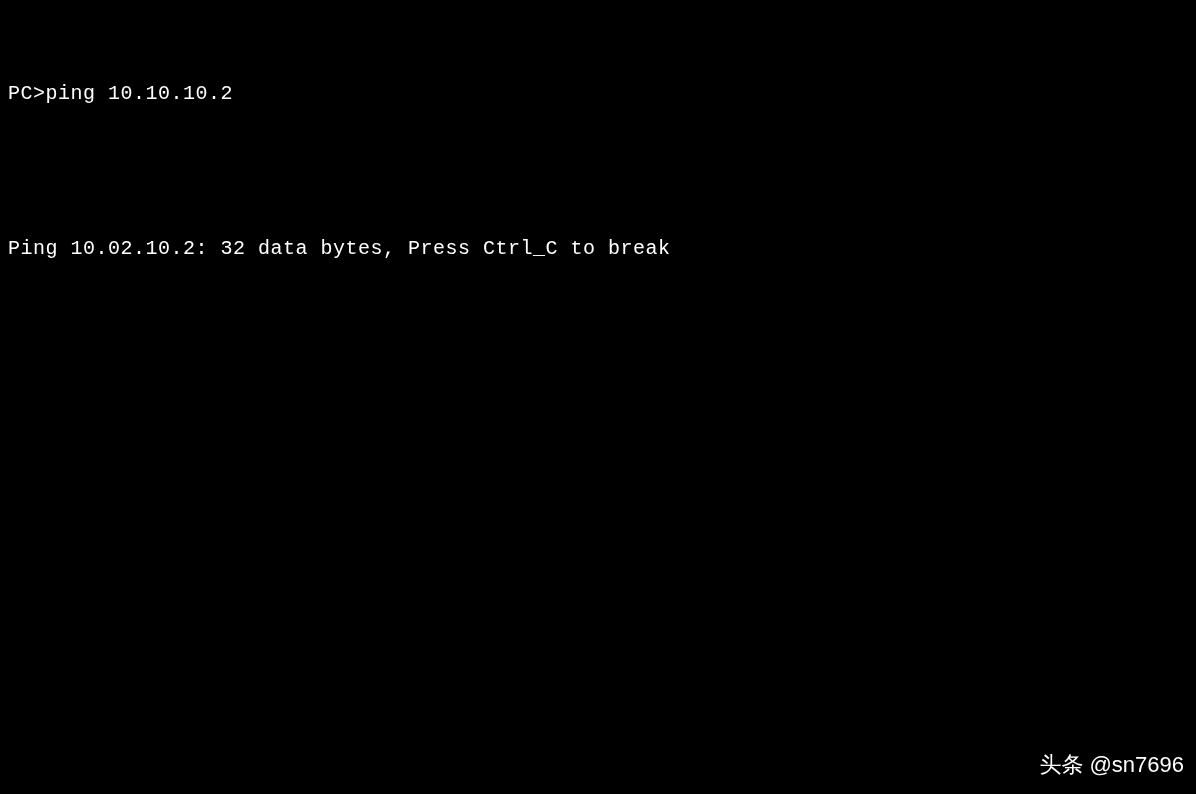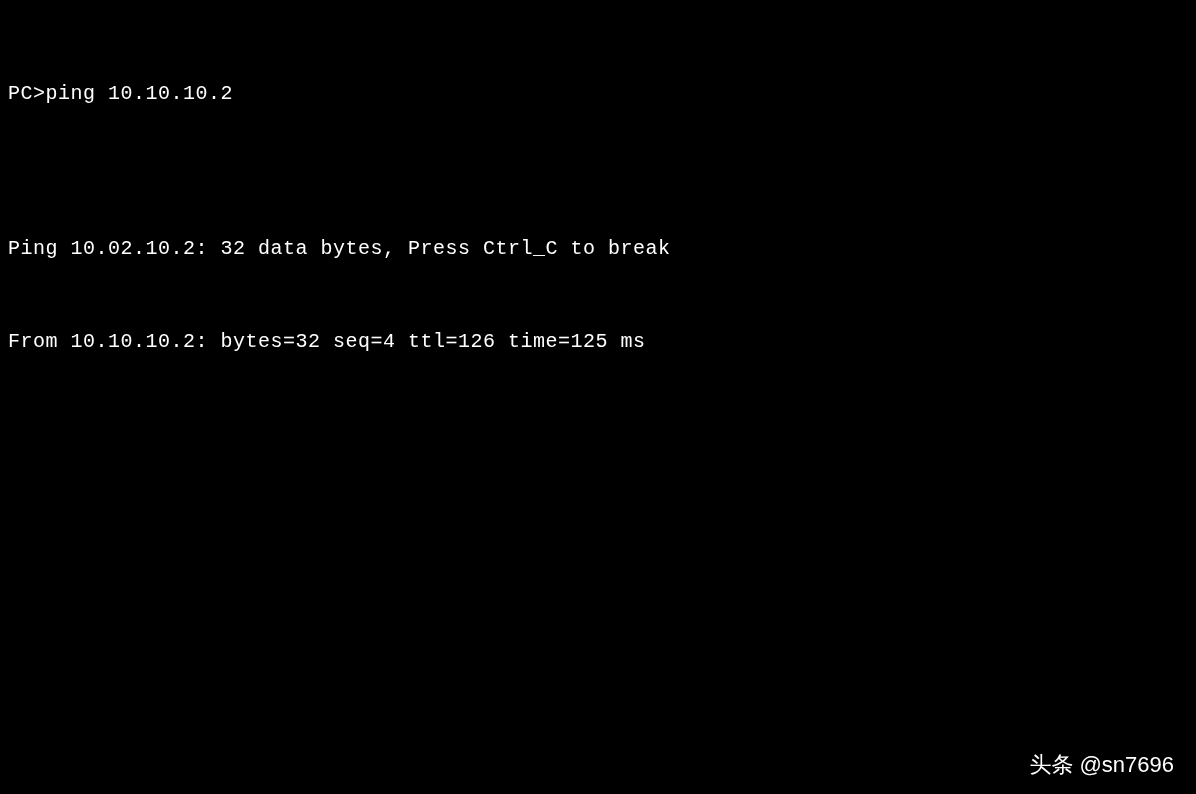--- a/index.html
+++ b/index.html
@@ -22,37 +22,36 @@
     }
     .terminal {
       white-space: pre;
     }
     .line {
       display: block;
     }
     .watermark {
       position: absolute;
       bottom: 12px;
-      right: 22px;
+      right: 12px;
       font-family: "Microsoft YaHei", "PingFang SC", sans-serif;
       font-size: 22px;
       color: #ffffff;
       font-weight: 500;
       letter-spacing: 0px;
       text-shadow: 0 0 3px rgba(0,0,0,0.8);
     }
   </style>
 </head>
 <body>
 
 <div class="terminal">
   <span class="line">PC&gt;ping 10.10.10.2</span>
   <span class="line"></span>
   <span class="line">Ping 10.02.10.2: 32 data bytes, Press Ctrl_C to break</span>
-  <span class="line">From 10.10.10.2: bytes=32 seq=4 ttl=126 time=125 ms</span>
   <span class="line"></span>
   
   
   
   
   
   <span class="line"></span>
   
   <span class="line"></span>
   

